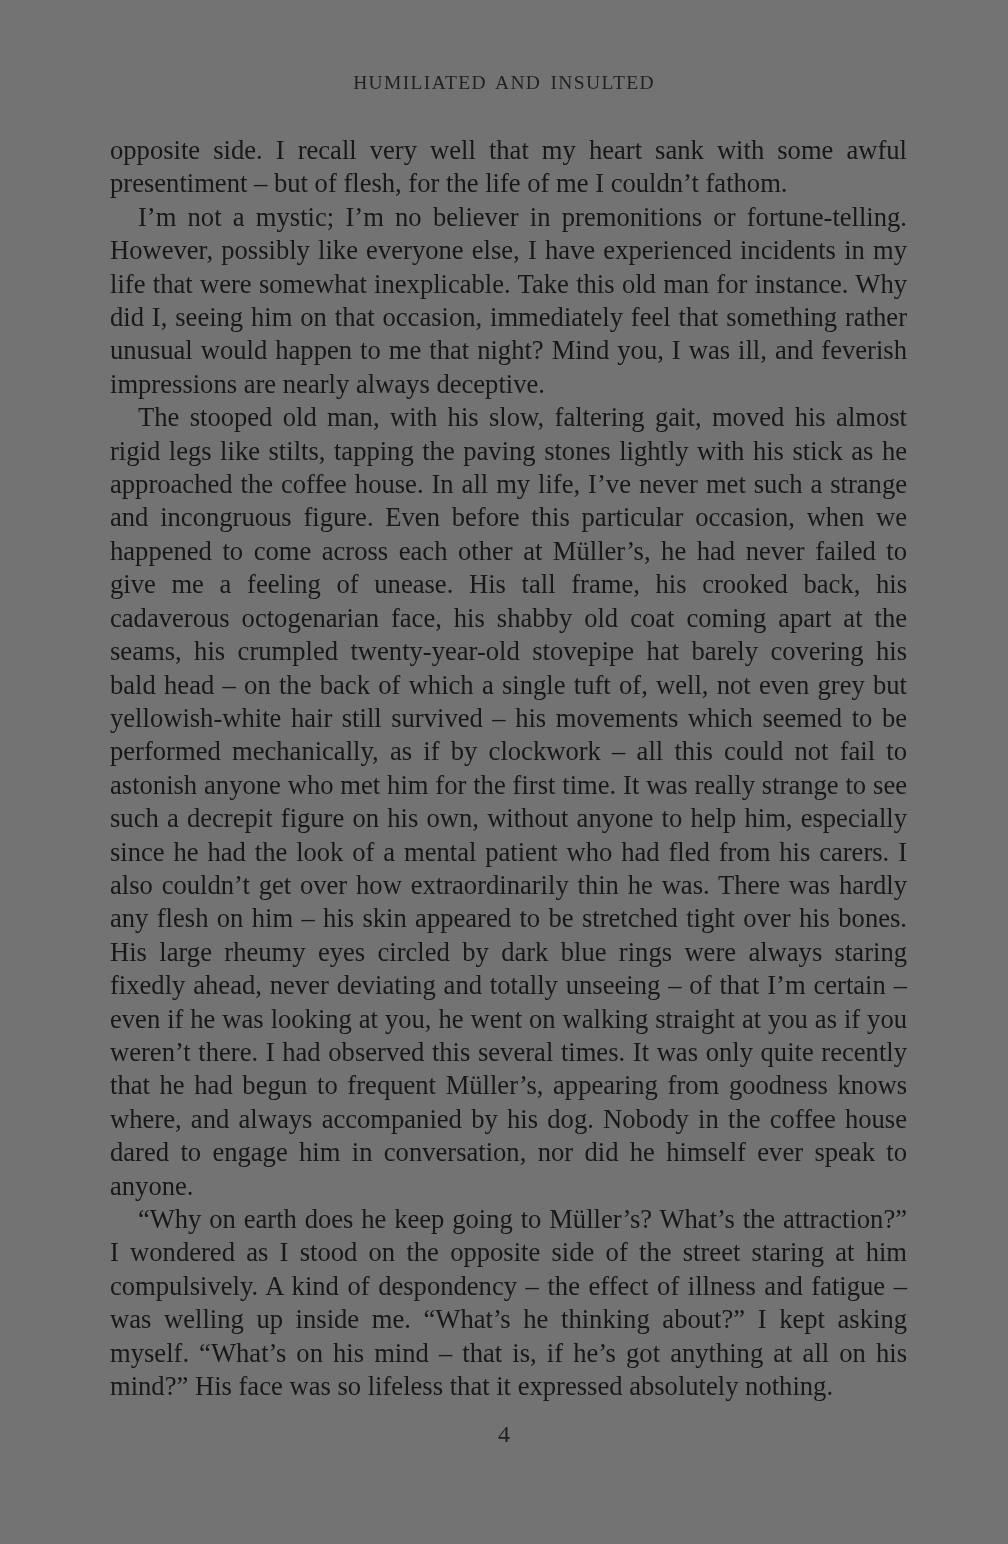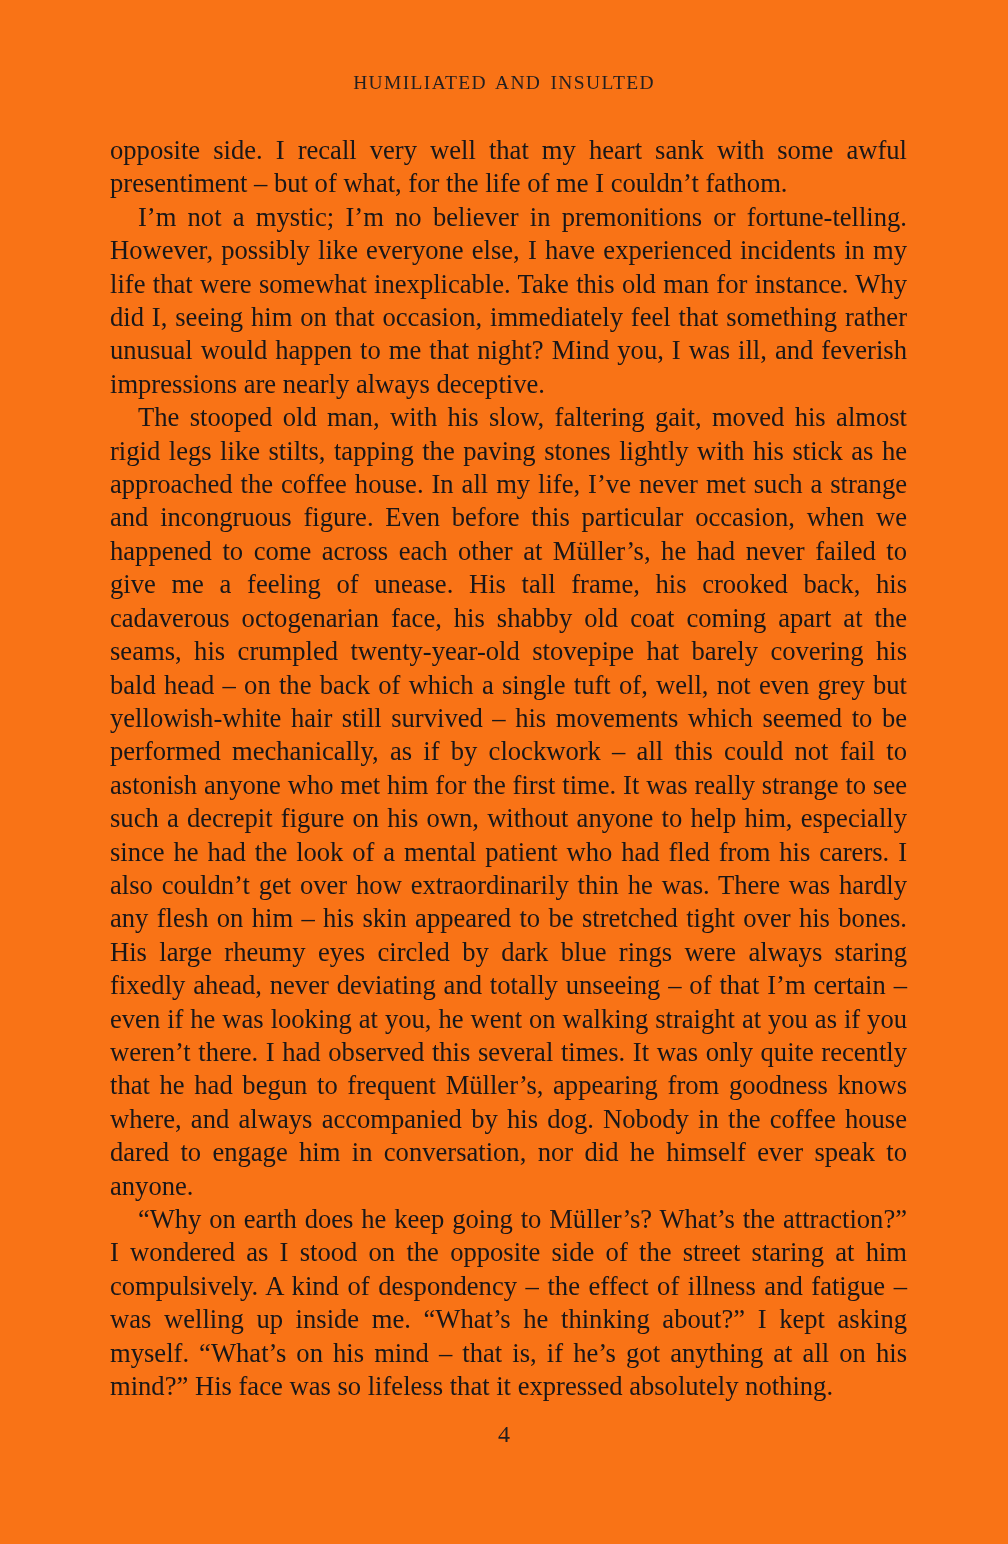--- a/index.html
+++ b/index.html
@@ -5,21 +5,21 @@
   html, body {
     margin: 0;
     padding: 0;
     background: #ffffff;
   }
   .page {
     position: relative;
     width: 1008px;
     height: 1544px;
     margin: 0 auto;
-    background: #f97316;
+    background: #737373;
     box-sizing: border-box;
     overflow: hidden;
   }
   .running-head {
     position: absolute;
     top: 72px;
     left: 0;
     right: 0;
     text-align: center;
     font-family: "Liberation Serif", "DejaVu Serif", serif;
@@ -62,21 +62,21 @@
   }
 </style>
 </head>
 <body>
 
 <div class="page">
 
   <div class="running-head">HUMILIATED AND INSULTED</div>
 
   <div class="text-block">
-    <p>opposite side. I recall very well that my heart sank with some awful presentiment – but of what, for the life of me I couldn’t fathom.</p>
+    <p>opposite side. I recall very well that my heart sank with some awful presentiment – but of flesh, for the life of me I couldn’t fathom.</p>
     <p class="indent">I’m not a mystic; I’m no believer in premonitions or fortune-telling. However, possibly like everyone else, I have experienced incidents in my life that were somewhat inexplicable. Take this old man for instance. Why did I, seeing him on that occasion, immediately feel that something rather unusual would happen to me that night? Mind you, I was ill, and feverish impressions are nearly always deceptive.</p>
     <p class="indent">The stooped old man, with his slow, faltering gait, moved his almost rigid legs like stilts, tapping the paving stones lightly with his stick as he approached the coffee house. In all my life, I’ve never met such a strange and incongruous figure. Even before this particular occasion, when we happened to come across each other at Müller’s, he had never failed to give me a feeling of unease. His tall frame, his crooked back, his cadaverous octogenarian face, his shabby old coat coming apart at the seams, his crumpled twenty-year-old stovepipe hat barely covering his bald head – on the back of which a single tuft of, well, not even grey but yellowish-white hair still survived – his movements which seemed to be performed mechanically, as if by clockwork – all this could not fail to astonish anyone who met him for the first time. It was really strange to see such a decrepit figure on his own, without anyone to help him, especially since he had the look of a mental patient who had fled from his carers. I also couldn’t get over how extraordinarily thin he was. There was hardly any flesh on him – his skin appeared to be stretched tight over his bones. His large rheumy eyes circled by dark blue rings were always staring fixedly ahead, never deviating and totally unseeing – of that I’m certain – even if he was looking at you, he went on walking straight at you as if you weren’t there. I had observed this several times. It was only quite recently that he had begun to frequent Müller’s, appearing from goodness knows where, and always accompanied by his dog. Nobody in the coffee house dared to engage him in conversation, nor did he himself ever speak to anyone.</p>
     <p class="indent">“Why on earth does he keep going to Müller’s? What’s the attraction?” I wondered as I stood on the opposite side of the street staring at him compulsively. A kind of despondency – the effect of illness and fatigue – was welling up inside me. “What’s he thinking about?” I kept asking myself. “What’s on his mind – that is, if he’s got anything at all on his mind?” His face was so lifeless that it expressed absolutely nothing.</p>
   </div>
 
   <div class="folio">4</div>
 
 </div>
 
 </body></html>

